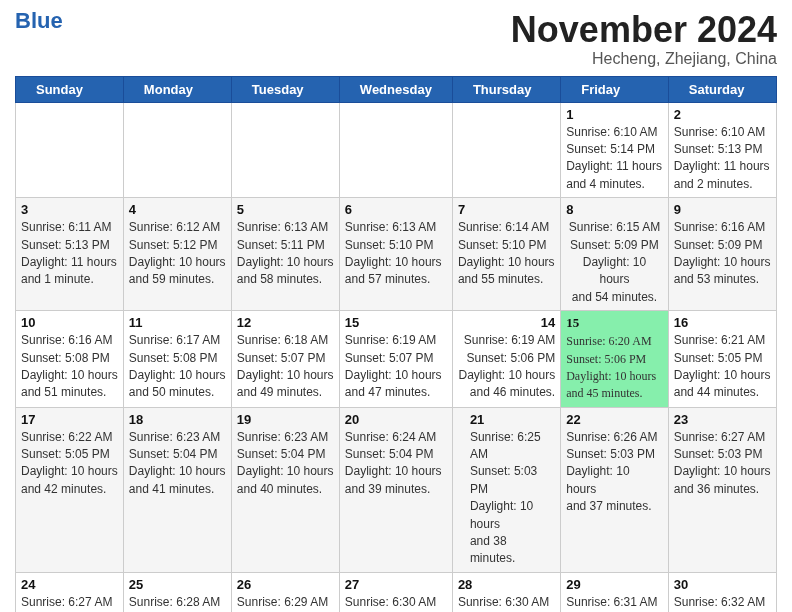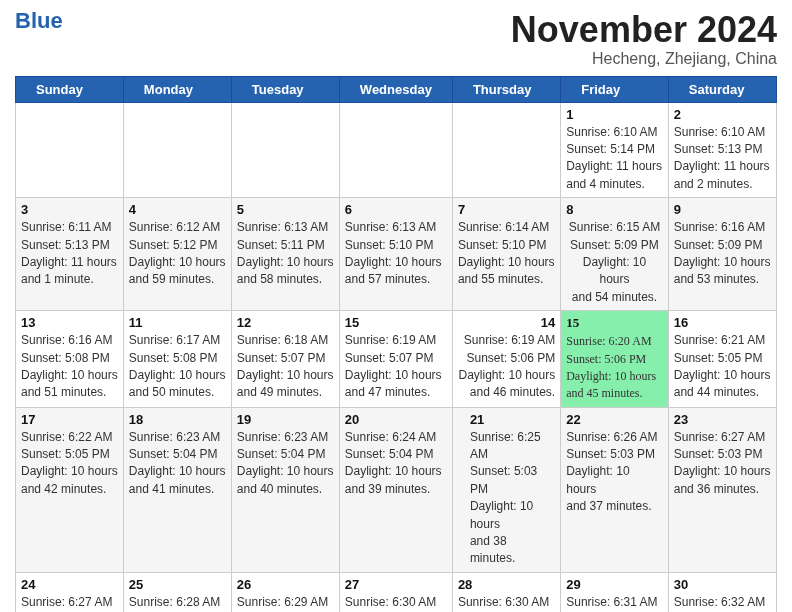--- a/index.html
+++ b/index.html
@@ -199,21 +199,21 @@
           <td style="background: rgb(245, 245, 245);">
             <span class="day-number">9</span>
             <div class="day-info" style="white-space: pre-line;">Sunrise: 6:16 AM
 Sunset: 5:09 PM
 Daylight: 10 hours
 and 53 minutes.</div>
           </td>
         </tr>
         <tr>
           <td style="background: rgb(255, 255, 255);">
-            <span class="day-number">13</span>
+            <span class="day-number">10</span>
             <div class="day-info" style="white-space: pre-line;">Sunrise: 6:16 AM
 Sunset: 5:08 PM
 Daylight: 10 hours
 and 51 minutes.</div>
           </td>
           <td style="background: rgb(255, 255, 255);">
             <span class="day-number">11</span>
             <div class="day-info" style="white-space: pre-line;">Sunrise: 6:17 AM
 Sunset: 5:08 PM
 Daylight: 10 hours

